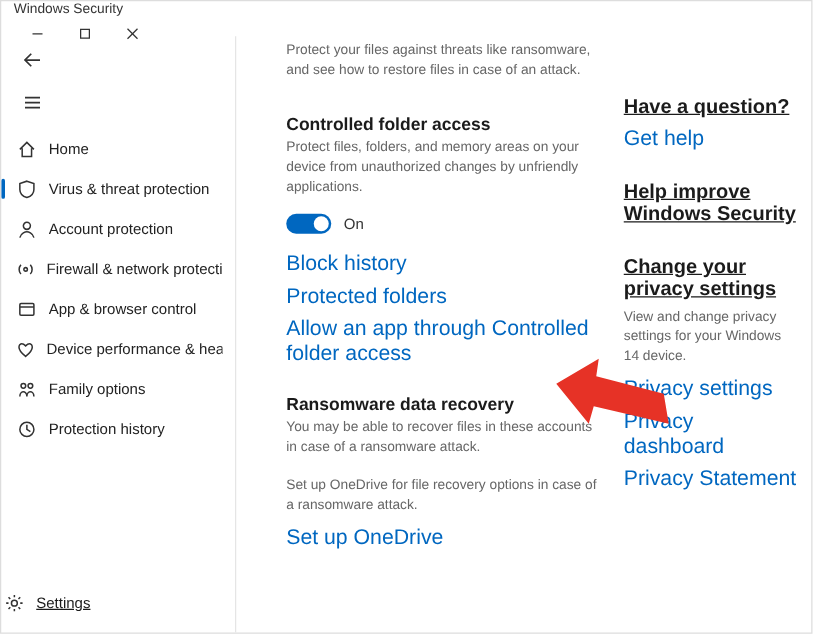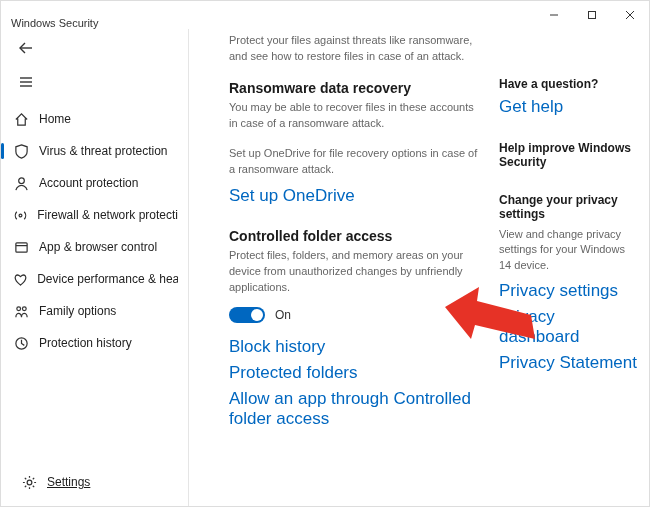--- a/index.html
+++ b/index.html
@@ -7,22 +7,22 @@
   body {
     width:650px; height:507px;
     font-family: "Segoe UI", Arial, sans-serif;
     font-size:12px;
     background:#fff; color:#1b1b1b;
     overflow:hidden; position:relative;
     border:1px solid #ddd;
   }
   
   .titlebar {
-    height:28px; display:flex; align-items:flex-end; padding-left:10px;
-    font-size:11px; color:#333;
+    height:28px; display:flex; align-items:flex-start; padding-left:10px;
+    font-size:11px; color:#333;flex-direction:column;
   }
   .titlebar .caption { flex:1; }
   .winbtns { display:flex; }
   .winbtn { width:38px; height:28px; display:flex; align-items:center; justify-content:center; font-family:inherit; }
   .winbtn svg { width:10px; height:10px; stroke:#333; fill:none; stroke-width:1; }
 
   
   .app { display:flex; height:calc(507px - 28px); }
   .sidebar { width:188px; border-right:1px solid #e5e5e5; display:flex; flex-direction:column; }
   .main { flex:1; padding:4px 0 0 0; display:flex; flex-direction:column; overflow:hidden; }
@@ -35,51 +35,51 @@
 
   .navlist { list-style:none; padding:0; margin:6px 0 0 0; flex:1; }
   .navlist li { display:flex; align-items:center; height:32px; padding:0 10px; position:relative; }
   .navlist li .nicon { width:20px; display:flex; justify-content:center; margin-right:8px; }
   .navlist li .nicon svg { width:15px; height:15px; stroke:#333; fill:none; stroke-width:1.3; }
   .navlist li .nlabel { color:#222; font-size:12px; white-space:nowrap; overflow:hidden; }
   .navlist li.selected::before {
     content:""; position:absolute; left:0; top:8px; bottom:8px; width:3px; background:#0067c0; border-radius:2px;
   }
 
-  .side-bottom { padding:6px 18px 10px;text-decoration:underline; }
+  .side-bottom { padding:6px 0 10px;text-decoration:underline; }
   .side-bottom .settings-row { display:flex; align-items:center; height:32px; }
   .side-bottom .settings-row .nicon { width:20px; display:flex; justify-content:center; margin-right:8px; }
   .side-bottom .settings-row .nicon svg { width:15px; height:15px; stroke:#333; fill:none; stroke-width:1.3; }
 
   
   .main-inner { display:flex; padding:0 10px 0 40px; height:100%; overflow:hidden; }
   .centercol { width:250px; margin-right:20px; }
   .rightcol { flex:1; padding-top:44px; }
 
   .page-head { display:flex; align-items:center; margin-bottom:6px; }
   .page-head svg { width:22px; height:22px; margin-right:8px; stroke:#333; fill:none; stroke-width:1.3; }
   .page-head h1 { font-size:20px; font-weight:600; margin:0; color:#1b1b1b; }
 
-  .desc { font-size:11px; color:#666; line-height:1.45; margin-bottom:15px; }
+  .desc { font-size:11px; color:#666; line-height:1.45; margin-bottom:26px; }
   .section h2 { font-size:14px; font-weight:600; margin:0 0 4px 0; color:#1b1b1b; }
   .section .desc { margin-bottom:12px; }
   .section { margin-bottom:22px; }
 
   .toggle-row { display:flex; align-items:center; margin:4px 0 14px; }
   .toggle {
     width:36px; height:16px; border-radius:10px; background:#0067c0;
     position:relative; margin-right:10px;
   }
   .toggle .knob { position:absolute; right:2px; top:2px; width:12px; height:12px; border-radius:50%; background:#fff; }
   .toggle-label { font-size:12px; color:#333; }
 
   .lnk { display:block; font-size:17px; color:#0067c0; margin:6px 0; cursor:pointer; }
   .smallnote { font-size:11px; color:#666; line-height:1.45; margin-top:14px; margin-bottom:8px; }
 
-  .rightcol h3 { font-size:12px; font-weight:600; margin:0 0 6px 0; color:#1b1b1b; }
+  .rightcol h3 { font-size:16px; font-weight:600; margin:0 0 6px 0; color:#1b1b1b;text-decoration:underline; }
   .rightcol .blk { margin-bottom:24px; }
   .rightcol .desc2 { font-size:11px; color:#666; line-height:1.4; margin-bottom:8px; }
 
   
   .arrow { position:absolute; left:440px; top:284px; pointer-events:none; }
 </style>
 </head>
 <body>
 
 <div class="titlebar">
@@ -204,41 +204,41 @@
           </span>
         <span class="nlabel">Settings</span>
       </div>
     </div>
   </div>
 
   <div class="main">
     <div class="main-inner">
       <div class="centercol">
         <div class="desc">Protect your files against threats like ransomware, and see how to restore files in case of an attack.</div>
-
-        <div class="section">
-          <h2>Ransomware data recovery</h2>
-          <div class="desc" style="margin-bottom:4px;">You may be able to recover files in these accounts in case of a ransomware attack.</div>
-          <div class="smallnote">Set up OneDrive for file recovery options in case of a ransomware attack.</div>
-          <a class="lnk">Set up OneDrive</a>
-        </div>
 
         <div class="section">
           <h2>Controlled folder access</h2>
           <div class="desc">Protect files, folders, and memory areas on your device from unauthorized changes by unfriendly applications.</div>
           <div class="toggle-row">
             <div class="toggle">
                 <div class="knob"></div>
               </div>
             <span class="toggle-label">On</span>
           </div>
           <a class="lnk">Block history</a>
           <a class="lnk">Protected folders</a>
           <a class="lnk">Allow an app through Controlled folder access</a>
         </div>
+
+        <div class="section">
+          <h2>Ransomware data recovery</h2>
+          <div class="desc" style="margin-bottom:4px;">You may be able to recover files in these accounts in case of a ransomware attack.</div>
+          <div class="smallnote">Set up OneDrive for file recovery options in case of a ransomware attack.</div>
+          <a class="lnk">Set up OneDrive</a>
+        </div>
       </div>
 
       <div class="rightcol">
         <div class="blk">
           <h3>Have a question?</h3>
           <a class="lnk">Get help</a>
         </div>
         <div class="blk">
           <h3>Help improve Windows Security</h3>
         </div>

